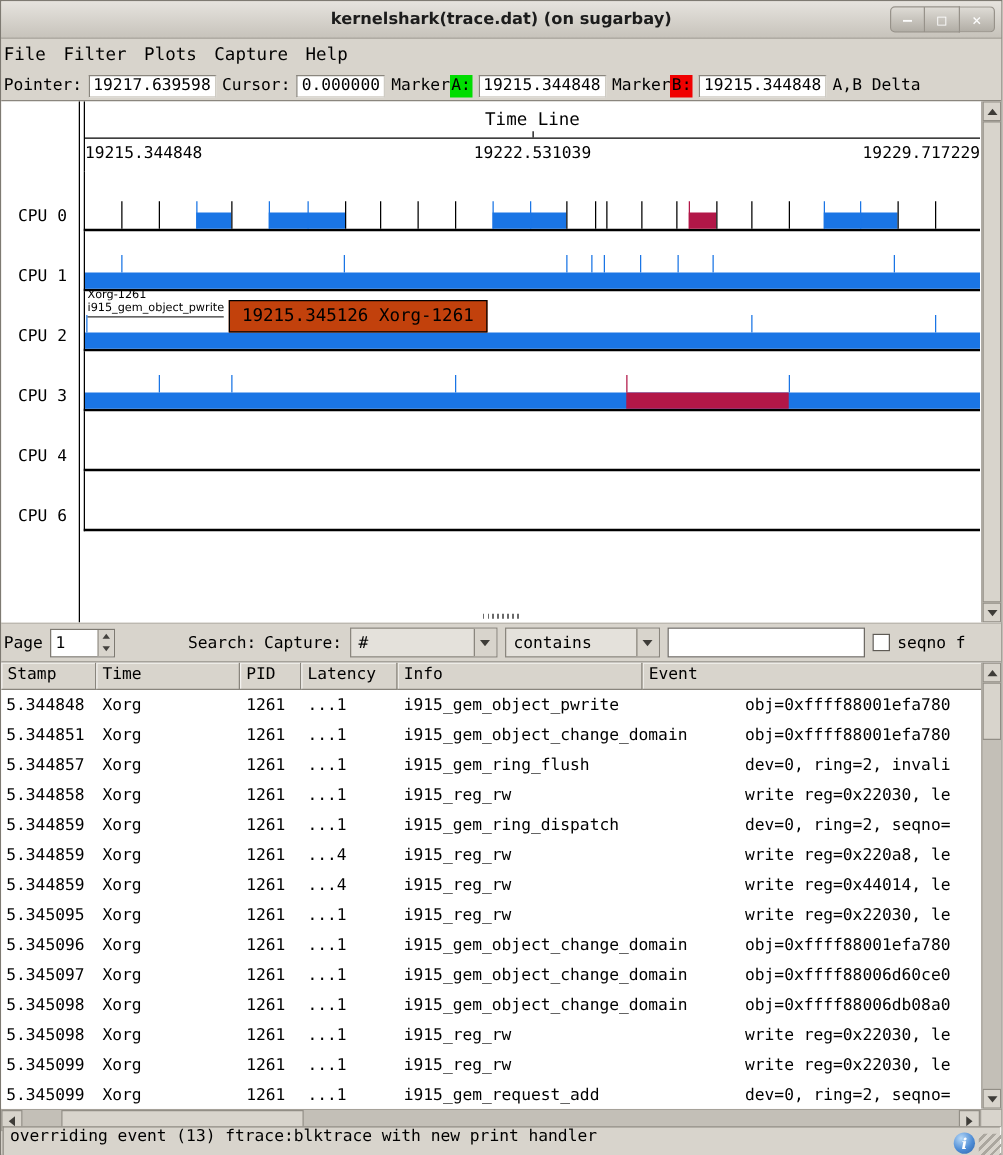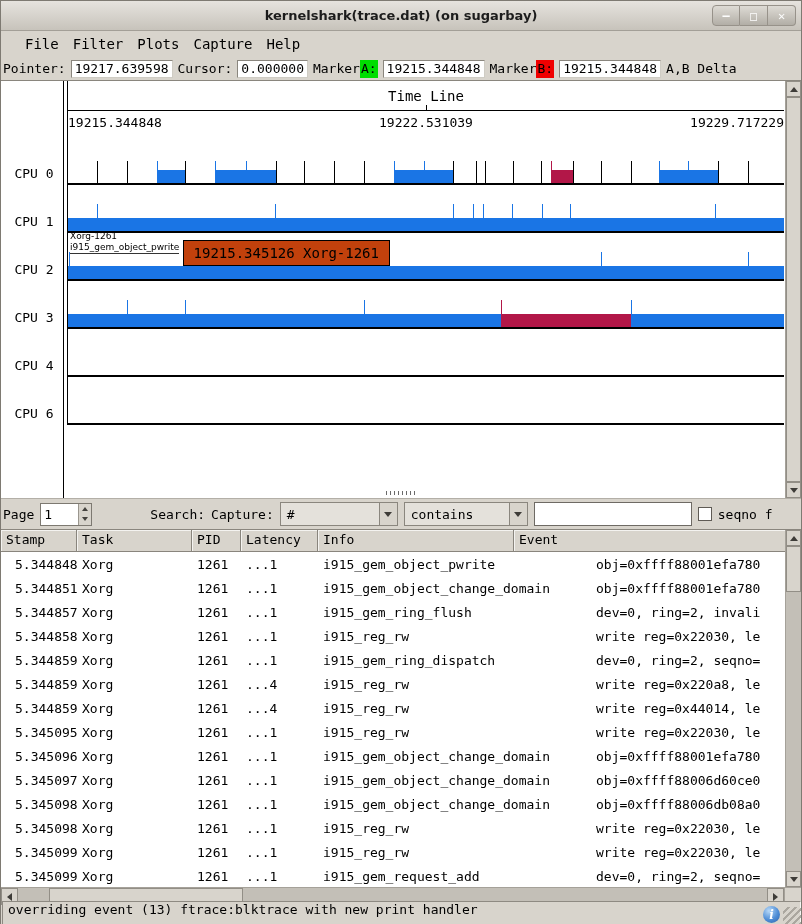--- a/index.html
+++ b/index.html
@@ -9,21 +9,21 @@
 
 
 .titlebar{height:30px;flex:0 0 30px;background:linear-gradient(#e6e3de,#c7c3bb);border-bottom:1px solid #a39f97;display:flex;align-items:center;justify-content:center;position:relative}
 .title{font-family:"DejaVu Sans",sans-serif;font-weight:bold;font-size:13px;color:#1c1c1c}
 .winbtns{position:absolute;right:5px;top:4px;display:flex}
 .winbtn{width:28px;height:21px;background:linear-gradient(#dedbd5,#b2aea6);border:1px solid #97928a;border-left-width:0;color:#fdfdfd;font-size:12px;font-weight:bold;display:flex;align-items:center;justify-content:center;cursor:default}
 .winbtn:first-child{border-radius:4px 0 0 4px;border-left-width:1px}
 .winbtn:last-child{border-radius:0 4px 4px 0}
 
 
-.menubar{height:26px;flex:0 0 26px;display:flex;align-items:center;gap:14px;padding-left:24px;font-size:14px;background:#d8d4cc}
+.menubar{height:26px;flex:0 0 26px;display:flex;align-items:center;gap:14px;padding-left:2px;font-size:14px;background:#d8d4cc}
 .menu-item{white-space:pre}
 
 
 .pointerbar{height:23px;flex:0 0 23px;display:flex;align-items:center;gap:5px;padding:0 2px;white-space:nowrap;overflow:hidden;background:#d8d4cc}
 .pfield{background:#fff;border:1px solid #8a867e;border-bottom-color:#cfccc4;border-right-color:#cfccc4;padding:0 3px;height:18px;line-height:16px}
 .badge{padding:0 1px;height:18px;line-height:17px}
 .badge-a{background:#00dd00}
 .badge-b{background:#f00000}
 
 
@@ -79,21 +79,21 @@
 .thead{display:flex;height:22px;width:786px;background:#d8d4cc}
 .th{border-right:1px solid #89857d;border-bottom:1px solid #89857d;box-shadow:inset 1px 1px 0 #f4f3f0;padding:2px 0 0 5px;overflow:hidden;white-space:nowrap}
 .c0{width:76px;flex:0 0 76px}
 .c1{width:115px;flex:0 0 115px}
 .c2{width:49px;flex:0 0 49px}
 .c3{width:77px;flex:0 0 77px}
 .c4{width:273px;flex:0 0 273px}
 .c5{width:196px;flex:1}
 .trow{display:flex;height:24px;align-items:center;width:786px;white-space:nowrap;background:#fff}
 .td{overflow:hidden;padding-left:5px}
-.td.c0{padding-left:17px;text-indent:-3px}
+.td.c0{padding-left:7px;text-indent:-3px}
 
 
 .hscroll{height:18px;flex:0 0 18px;display:flex;background:#c3bfb7;border-top:1px solid #a5a199}
 .hbtn{flex:0 0 17px;height:100%;background:#d8d4cc;border:1px solid #928e86;display:flex;align-items:center;justify-content:center}
 .htrough{flex:1;position:relative}
 .hthumb{position:absolute;left:31px;top:0;bottom:0;width:194px;background:#d8d4cc;border:1px solid #928e86}
 .hcorner{flex:0 0 17px;background:#d8d4cc;border-left:1px solid #a5a199}
 
 
 .statusbar{height:20px;flex:0 0 20px;background:#d8d4cc;position:relative;display:flex;align-items:center}
@@ -280,21 +280,21 @@
         </div>
     </div>
     <input class="search-entry" value="" style="">
     <div class="checkbox"></div>
     <span class="graphf">seqno f</span>
   </div>
 
   <div class="table-area">
     <div class="thead">
       <div class="th c0">Stamp</div>
-      <div class="th c1">Task</div>
+      <div class="th c1">Time</div>
       <div class="th c2">PID</div>
       <div class="th c3">Latency</div>
       <div class="th c5">Info</div>
       <div class="th c4">Event</div>
     </div>
     <div id="tbody">
         <div class="trow">
           <div class="td c0">5.344848</div>
           <div class="td c1">Xorg</div>
           <div class="td c2">1261</div>

